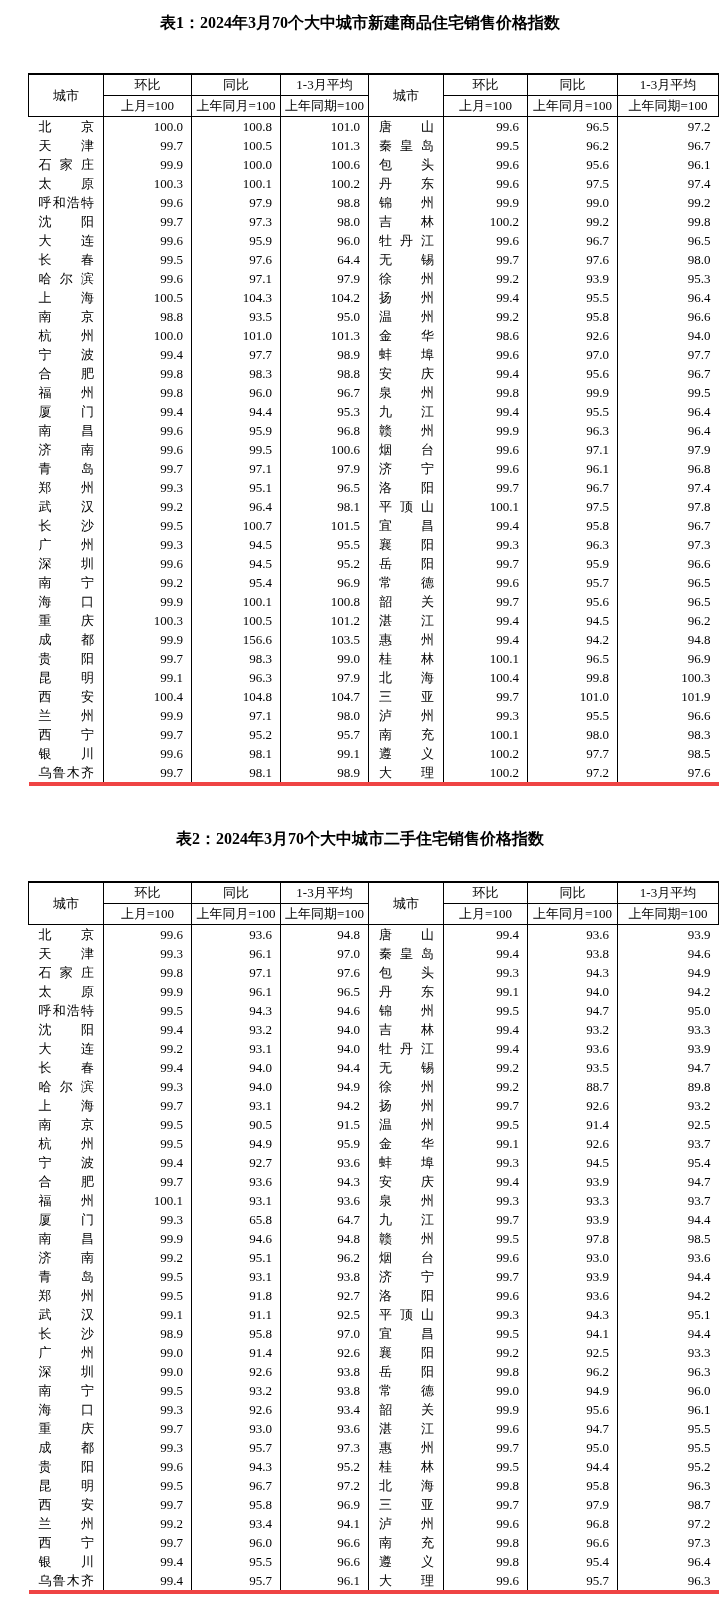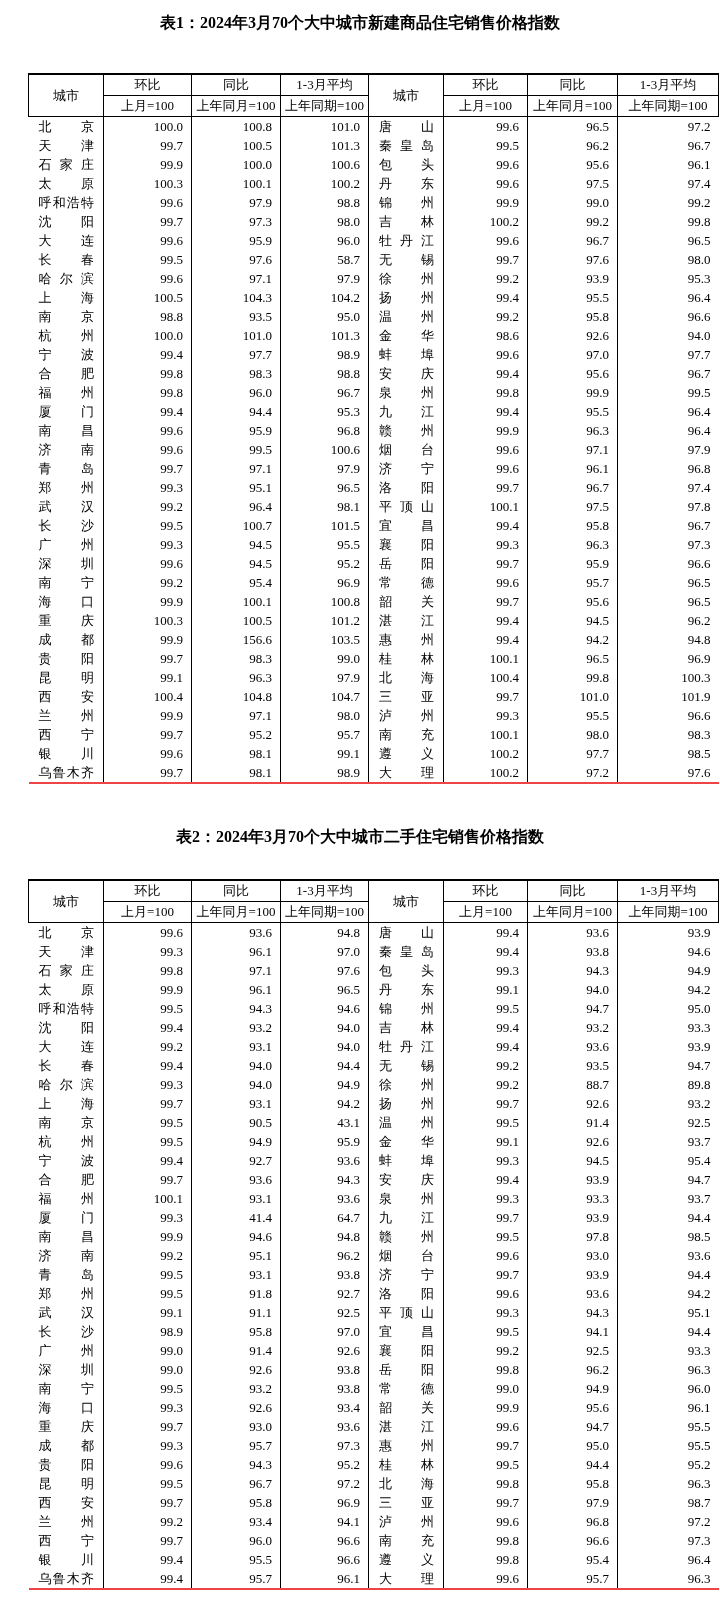--- a/index.html
+++ b/index.html
@@ -19,21 +19,21 @@
   #title1{padding-top:12px;}
   #title2{padding-top:42px;padding-bottom:0;}
   .table-wrap1{margin-top:39px;}
   .table-wrap2{margin-top:31px;}
   table.price-table{
     border-collapse:collapse;
     table-layout:fixed;
     margin-left:28px;
     width:690px;
     border-top:2px solid #000;
-    border-bottom:2px solid #ef4444;
+    border-bottom:4px solid #ef4444;
   }
   .price-table col.c-city-l{width:75px;}
   .price-table col.c-mom-l{width:88px;}
   .price-table col.c-yoy-l{width:89px;}
   .price-table col.c-avg-l{width:88px;}
   .price-table col.c-city-r{width:75px;}
   .price-table col.c-mom-r{width:84px;}
   .price-table col.c-yoy-r{width:90px;}
   .price-table col.c-avg-r{width:101px;}
   .price-table th{
@@ -252,21 +252,21 @@
         </tr>
         <tr>
           <td class="city">
             <div class="cj">
               <span>长</span>
               <span>春</span>
             </div>
           </td>
           <td class="val">99.5</td>
           <td class="val">97.6</td>
-          <td class="val">58.7</td>
+          <td class="val">64.4</td>
           <td class="city">
             <div class="cj">
               <span>无</span>
               <span>锡</span>
             </div>
           </td>
           <td class="val">99.7</td>
           <td class="val">97.6</td>
           <td class="val">98.0</td>
         </tr>
@@ -1061,21 +1061,21 @@
         </tr>
         <tr>
           <td class="city">
             <div class="cj">
               <span>南</span>
               <span>京</span>
             </div>
           </td>
           <td class="val">99.5</td>
           <td class="val">90.5</td>
-          <td class="val">43.1</td>
+          <td class="val">91.5</td>
           <td class="city">
             <div class="cj">
               <span>温</span>
               <span>州</span>
             </div>
           </td>
           <td class="val">99.5</td>
           <td class="val">91.4</td>
           <td class="val">92.5</td>
         </tr>
@@ -1160,21 +1160,21 @@
           <td class="val">93.7</td>
         </tr>
         <tr>
           <td class="city">
             <div class="cj">
               <span>厦</span>
               <span>门</span>
             </div>
           </td>
           <td class="val">99.3</td>
-          <td class="val">41.4</td>
+          <td class="val">65.8</td>
           <td class="val">64.7</td>
           <td class="city">
             <div class="cj">
               <span>九</span>
               <span>江</span>
             </div>
           </td>
           <td class="val">99.7</td>
           <td class="val">93.9</td>
           <td class="val">94.4</td>

